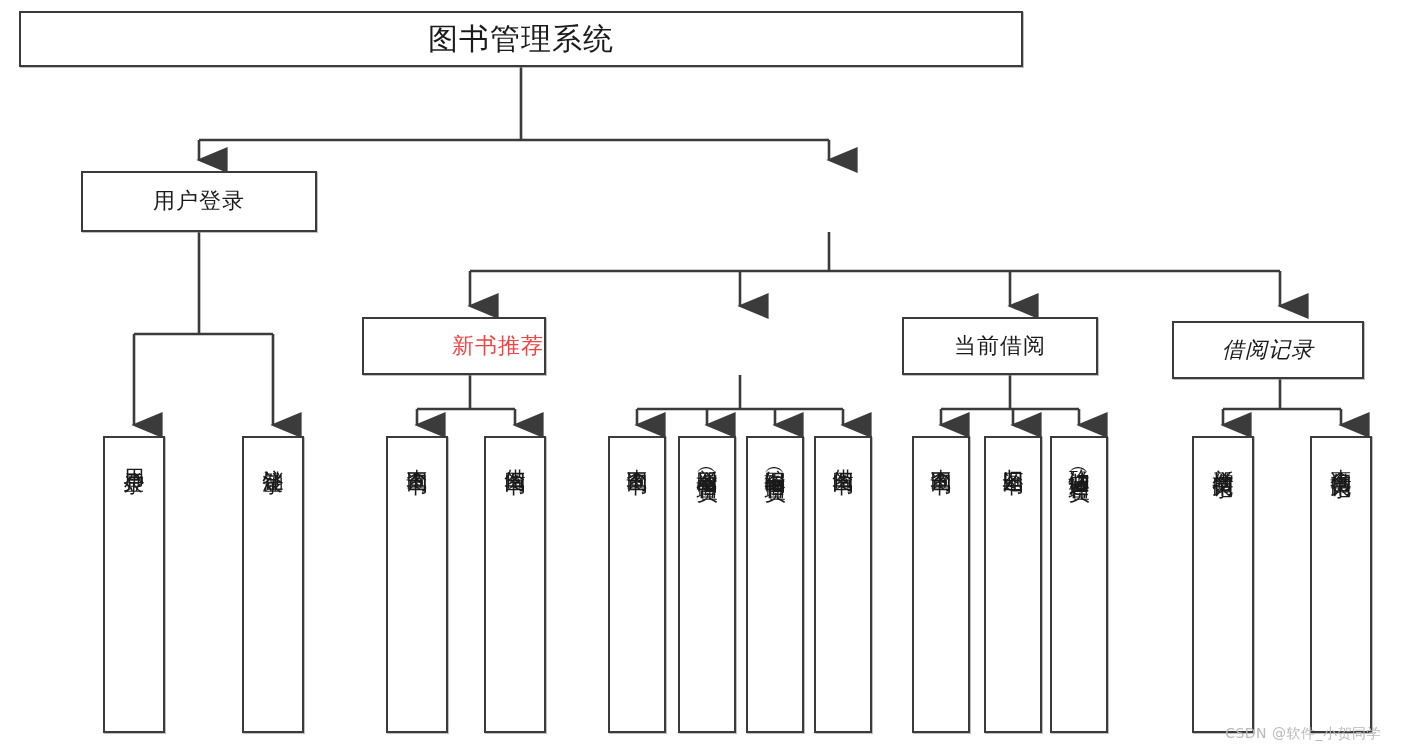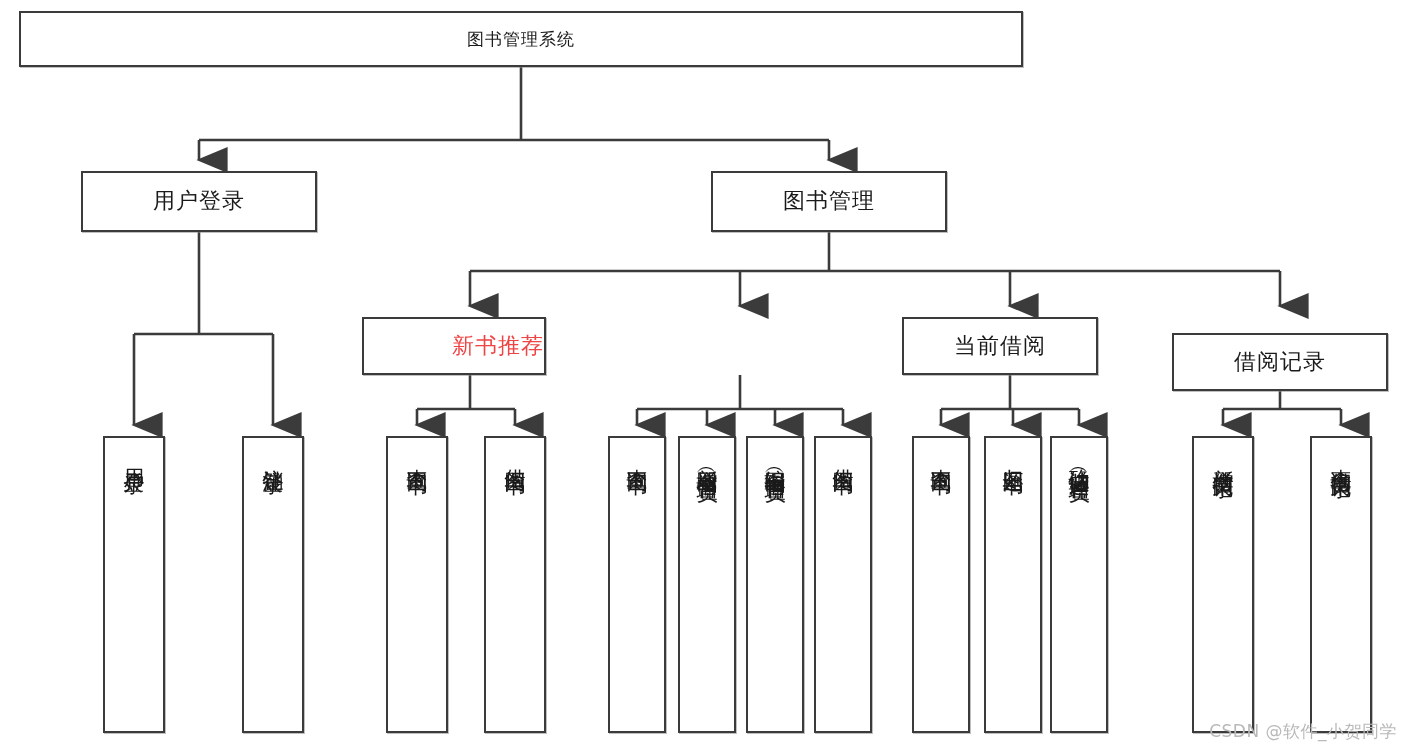--- a/index.html
+++ b/index.html
@@ -37,41 +37,41 @@
     color: #1a1a1a;
     box-shadow: 1px 1px 0 rgba(140,140,140,0.55);
   }
   .node.h {
     font-size: 22px;
     line-height: 1.2;
     letter-spacing: 1px;
     white-space: nowrap;
   }
   .node.root {
-    font-size: 17px;
+    font-size: 30px;
   }
   .node.v {
     align-items: flex-start;
     justify-content: center;
     padding-top: 14px;
   }
   .node.v .vtext {
     writing-mode: vertical-rl;
     text-orientation: upright;
     font-size: 21px;
     line-height: 1.24;
     letter-spacing: 2px;
     white-space: nowrap;
     -webkit-text-orientation: upright;
   }
   .watermark {
     position: absolute;
-    right: 8px;
+    right: 24px;
     bottom: 4px;
-    font-size: 17px;
+    font-size: 14px;
     color: #b9b9b9;
     white-space: nowrap;
     letter-spacing: 0.5px;
   }
 </style>
 </head>
 <body>
 
 <div id="canvas" style="background: rgb(255, 255, 255);">
 
@@ -125,31 +125,28 @@
     </g>
   </svg>
 
   <div class="node h root" style="left: 19px; top: 11px; width: 1004px; height: 56px; border-color: rgb(59, 59, 59); background: rgb(255, 255, 255); color: rgb(26, 26, 26);">
     <span>图书管理系统</span>
   </div>
 
   <div class="node h" style="left: 81px; top: 171px; width: 236px; height: 61px; border-color: rgb(59, 59, 59); background: rgb(255, 255, 255); color: rgb(26, 26, 26);">
     <span>用户登录</span>
   </div>
-  <div class="node h" style="left: 711px; top: 171px; width: 236px; height: 61px; border-color: rgb(59, 59, 59); background: rgb(255, 255, 255); color: rgb(26, 26, 26);">
-    <span>图书管理</span>
-  </div>
 
   <div class="node h" style="left: 362px; top: 317px; width: 184px; height: 58px; border-color: rgb(59, 59, 59); background: rgb(255, 255, 255); color: #ef4444; justify-content: flex-end;">
     <span>新书推荐</span>
   </div>
   <div class="node h" style="left: 902px; top: 317px; width: 196px; height: 58px; border-color: rgb(59, 59, 59); background: rgb(255, 255, 255); color: rgb(26, 26, 26);">
     <span>当前借阅</span>
   </div>
-  <div class="node h" style="left: 1172px; top: 333px; width: 216px; height: 58px; border-color: rgb(59, 59, 59); background: rgb(255, 255, 255); color: rgb(26, 26, 26);">
+  <div class="node h" style="left: 1172px; top: 321px; width: 192px; height: 58px; border-color: rgb(59, 59, 59); background: rgb(255, 255, 255); color: rgb(26, 26, 26); font-style: italic;">
     <span>借阅记录</span>
   </div>
 
   <div class="node v" style="left: 103px; top: 436px; width: 62px; height: 297px; border-color: rgb(59, 59, 59); background: rgb(255, 255, 255); color: rgb(26, 26, 26);">
     <span class="vtext">用户登录</span>
   </div>
   <div class="node v" style="left: 242px; top: 436px; width: 62px; height: 297px; border-color: rgb(59, 59, 59); background: rgb(255, 255, 255); color: rgb(26, 26, 26);">
     <span class="vtext">注销登录</span>
   </div>
   <div class="node v" style="left: 386px; top: 436px; width: 62px; height: 297px; border-color: rgb(59, 59, 59); background: rgb(255, 255, 255); color: rgb(26, 26, 26);">

